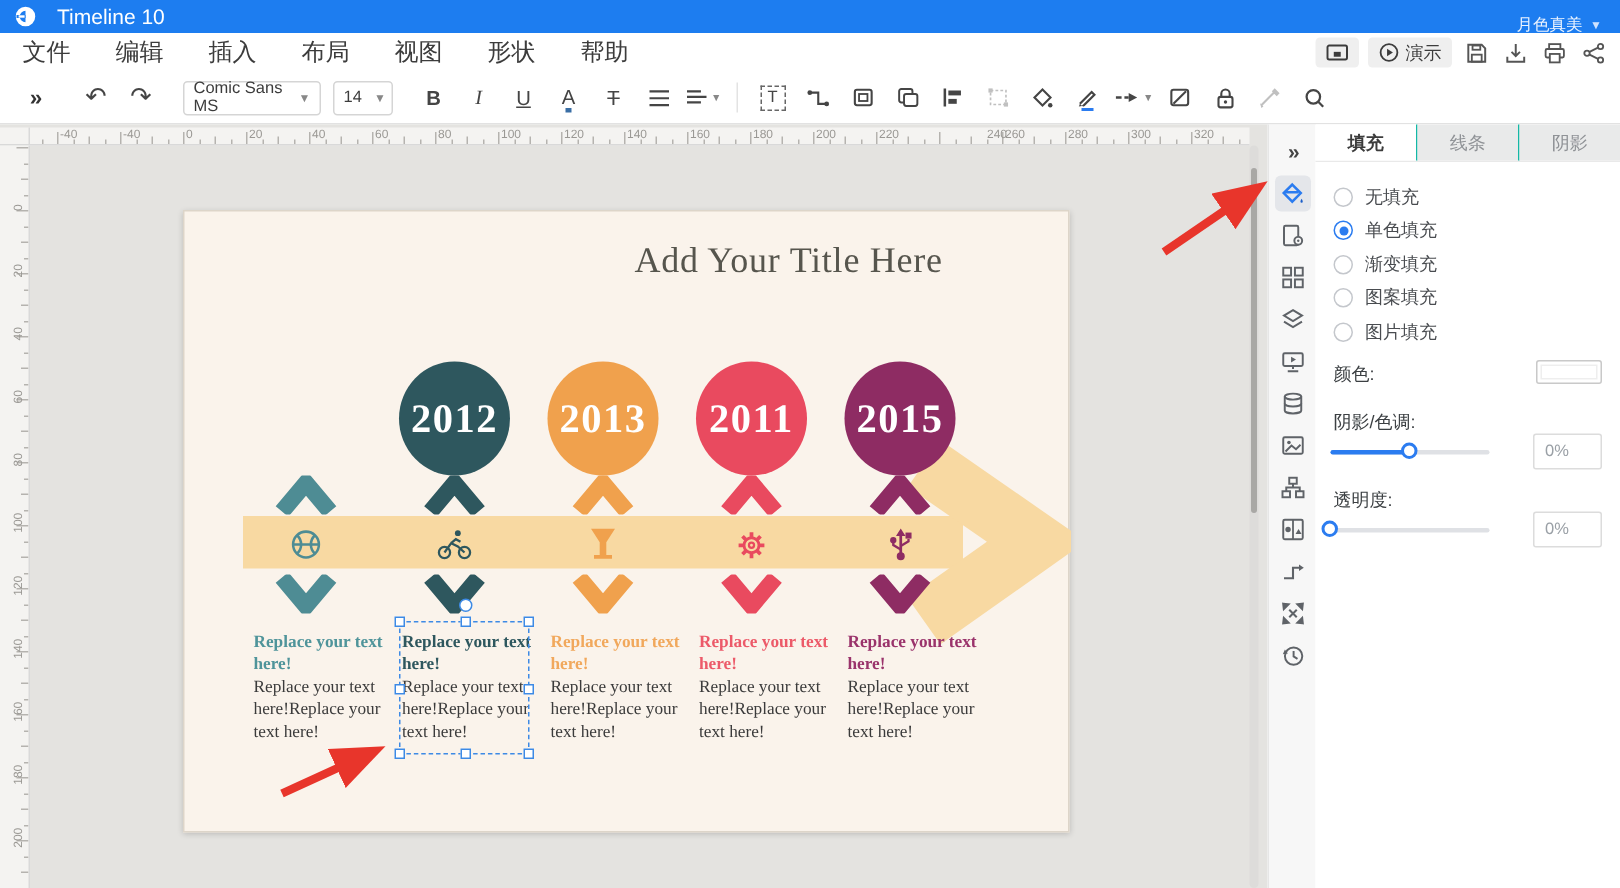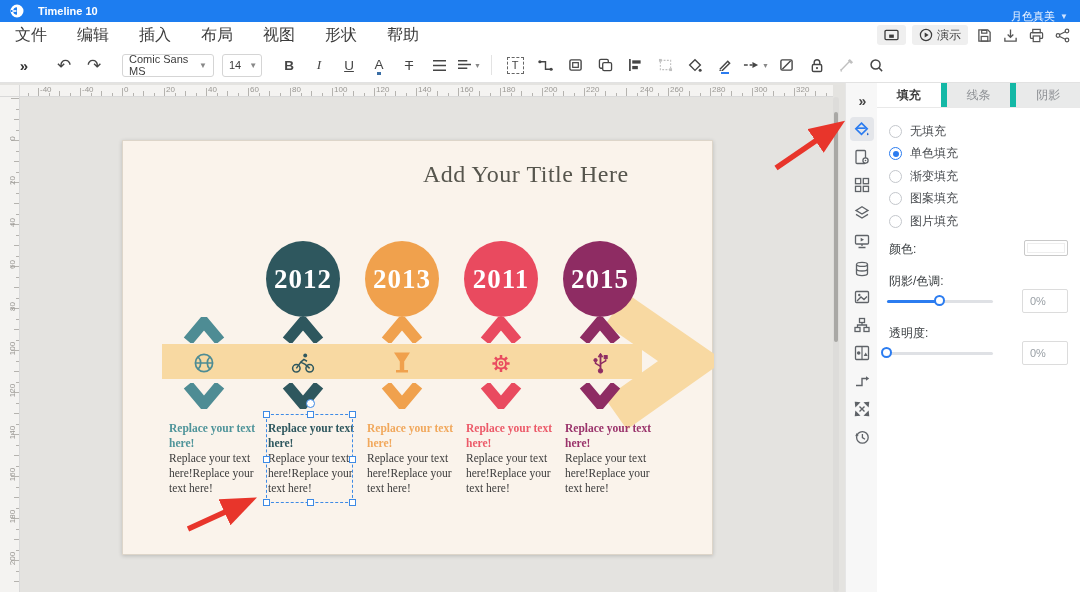--- a/index.html
+++ b/index.html
@@ -3,21 +3,21 @@
 <meta charset="utf-8">
 <style>
   * { margin:0; padding:0; box-sizing:border-box; }
   html,body { width:1080px; height:592px; overflow:hidden; }
   body { font-family:"Liberation Sans","DejaVu Sans",sans-serif; font-size:12px; color:#3c3c3c; background:#fff; }
   #app { position:relative; width:1080px; height:592px; background:#fff; }
 
   
   .titlebar { position:absolute; left:0; top:0; width:1080px; height:22px; background:#1d7df0; display:flex; align-items:center; }
   .logo { width:16px; height:16px; margin-left:9px; }
-  .tb-title { color:#fff; font-size:11px; margin-left:13px;font-weight:bold; }
+  .tb-title { color:#fff; font-size:14px; margin-left:13px; }
   .tb-user { position:absolute; right:12px; top:0; height:33px; display:flex; align-items:center; color:#eaf3ff; font-size:11px; gap:5px; cursor:default; }
   .tb-user .caret { font-size:8px; color:#cfe3ff; }
 
   
   .menubar { position:absolute; left:0; top:22px; width:1080px; height:26px; background:#fff; display:flex; align-items:center; }
   .menu-items { display:flex; height:100%; }
   .menu-item { padding:0 15px; display:flex; align-items:center; font-size:16px; color:#3c3c3c; cursor:default; }
   .menu-right { position:absolute; right:8px; top:0; height:26px; display:flex; align-items:center; gap:6px;justify-content:space-between; }
   .mr-btn { height:20px; border-radius:3px; background:#efefef; display:flex; align-items:center; padding:0 7px; gap:4px; color:#3c3c3c; font-size:12px; }
   .mr-ic { width:20px; height:20px; display:flex; align-items:center; justify-content:center; }
@@ -67,21 +67,21 @@
 
   
   .iconstrip { position:absolute; left:845px; top:83px; width:32px; height:509px; background:#f7f7f7; border-left:1px solid #e6e6e6; display:flex; flex-direction:column; align-items:center; }
   .si { width:24px; height:24px; margin-top:4px; display:flex; align-items:center; justify-content:center; color:#5f6368; border-radius:4px; }
   .si.first { margin-top:6px; font-size:14px; font-weight:bold; color:#444; letter-spacing:-2px; }
   .si.active { background:#e4e6ea; }
 
   
   .panel { position:absolute; left:877px; top:83px; width:203px; height:509px; background:#fff; }
   .tabs { display:flex; height:25px; border-bottom:1px solid #e9e9e9; }
-  .tab { flex:1; display:flex; align-items:center; justify-content:center; background:#e9eaea; color:#8f9296; font-size:12px; border-right:6px solid #14b8a6; }
+  .tab { flex:1; display:flex; align-items:center; justify-content:center; background:#e9eaea; color:#8f9296; font-size:12px; border-right:1px solid #14b8a6; }
   .tab:last-child { border-right:none; }
   .tab.active { background:#fff; color:#3c3c3c; font-weight:600; }
   .opts { padding:12px 0 0 12px; }
   .opt { display:flex; align-items:center; height:22.5px; gap:8px; }
   .radio { width:13px; height:13px; border-radius:50%; border:1px solid #c4c7cc; background:#fff; position:relative; flex-shrink:0; }
   .radio.on { border:1.5px solid #2b7cf0; }
   .radio.on::after { content:""; position:absolute; left:2.5px; top:2.5px; width:6px; height:6px; border-radius:50%; background:#2b7cf0; }
   .opt span.lb { font-size:12px; color:#494c50; }
   .prow { position:absolute; left:12px; font-size:12px; color:#3c4043; }
   .swatch { position:absolute; left:147px; width:44px; height:16px; background:#fff; border:1px solid #c9c9c9; border-radius:2px; box-shadow:inset 0 0 0 2px #fff, inset 0 0 0 3px #eee; }
@@ -371,21 +371,21 @@
         <div class="hlab" style="left:188.0px;">40</div>
         <div class="hlab" style="left:230.0px;">60</div>
         <div class="hlab" style="left:272.0px;">80</div>
         <div class="hlab" style="left:314.0px;">100</div>
         <div class="hlab" style="left:356.0px;">120</div>
         <div class="hlab" style="left:398.0px;">140</div>
         <div class="hlab" style="left:440.0px;">160</div>
         <div class="hlab" style="left:482.0px;">180</div>
         <div class="hlab" style="left:524.0px;">200</div>
         <div class="hlab" style="left:566.0px;">220</div>
-        <div class="hlab" style="left:620px;text-align:right;">240</div>
+        <div class="hlab" style="left:638px;text-align:right;">240</div>
         <div class="hlab" style="left:650.0px;">260</div>
         <div class="hlab" style="left:692.0px;">280</div>
         <div class="hlab" style="left:734.0px;">300</div>
         <div class="hlab" style="left:776.0px;">320</div>
       </div>
     <div class="v-ruler">
         <div class="vtick" style="top:1.0px;width:8px;"></div>
         <div class="vtick" style="top:11.5px;width:3px;"></div>
         <div class="vtick" style="top:22.0px;width:5px;"></div>
         <div class="vtick" style="top:32.5px;width:3px;"></div>

